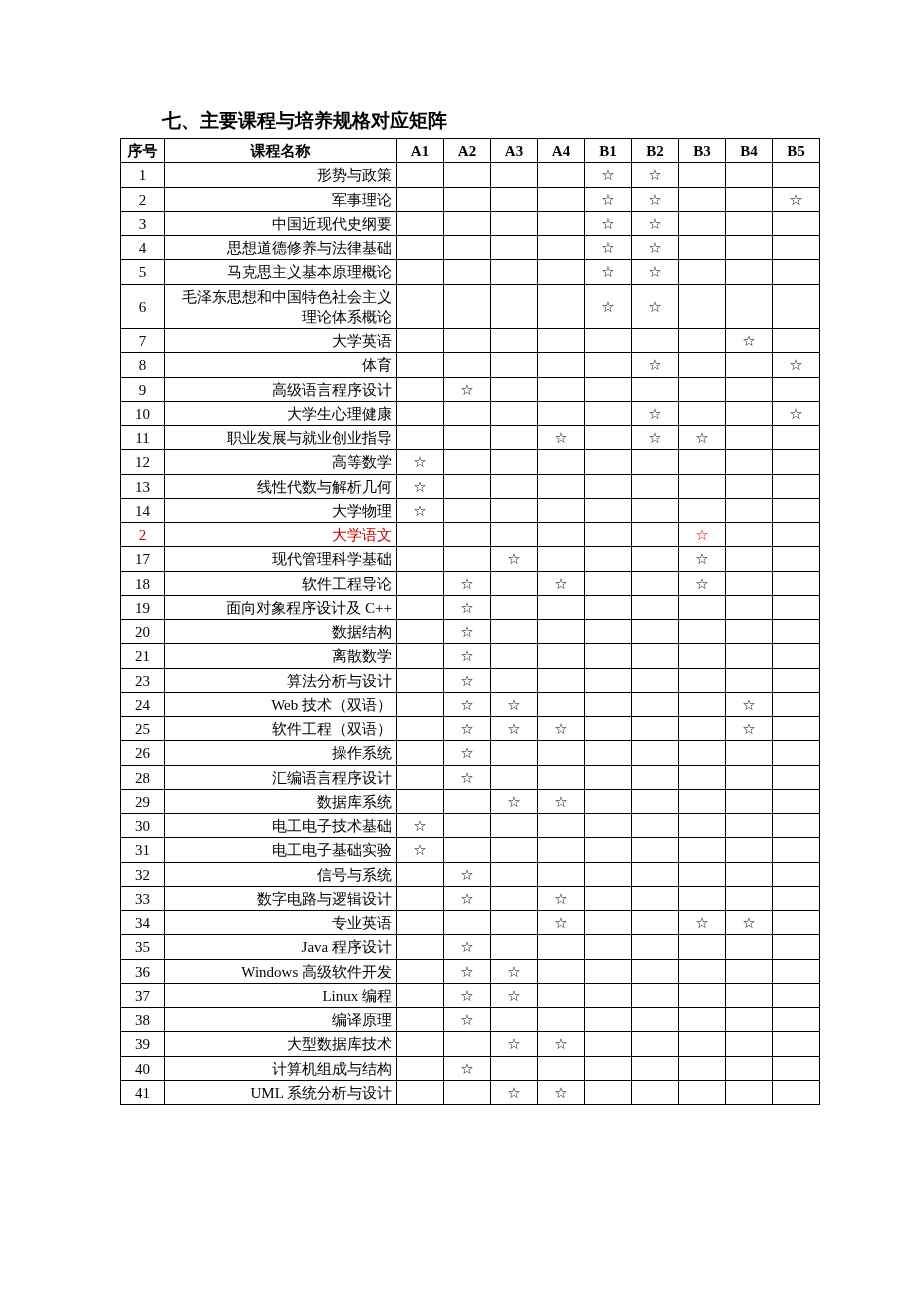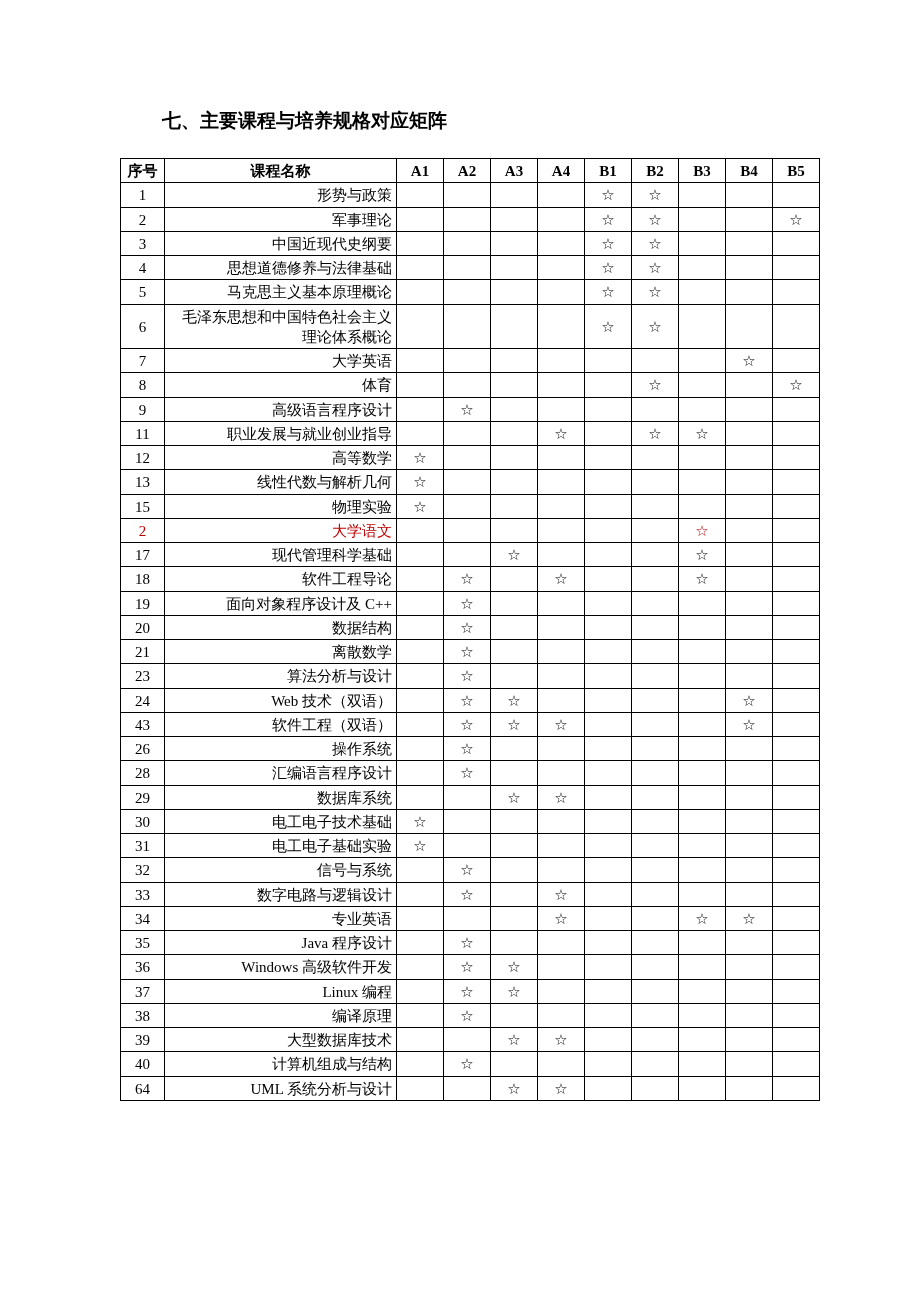--- a/index.html
+++ b/index.html
@@ -1,17 +1,17 @@
 <!DOCTYPE html>
 <html><head>
 <meta charset="utf-8">
 <style>
 body{margin:0;background:#fff;font-family:"SimSun","Songti SC",serif;font-size:15px;color:#000}
 .page{width:920px;height:1302px;padding:108px 120px 0;box-sizing:border-box}
-.title{font-family:"SimHei","Heiti SC","Microsoft YaHei",sans-serif;font-weight:700;font-size:19px;margin:0 0 24px;padding-left:42px}
+.title{font-family:"SimHei","Heiti SC","Microsoft YaHei",sans-serif;font-weight:700;font-size:19px;margin:0 0 4px;padding-left:42px}
 table{border-collapse:collapse;table-layout:fixed;width:100%}
 th,td{border:1px solid #000;line-height:1.35;vertical-align:middle;padding:2px 0 1px}
 th{font-family:"Times New Roman","SimHei",sans-serif;font-weight:700;text-align:center;font-size:15px}
 th:nth-child(2){font-family:"SimHei","Heiti SC",sans-serif}
 col.n{width:44px}col.name{width:232px}col.m{width:47px}
 td.n{font-family:"Times New Roman",serif;text-align:center}
 td.name{padding:2px 4px 1px 6px;text-align:right;word-break:break-all}
 td.m{text-align:center;font-size:15px}
 .red .n,.red .name,.red .m{color:#c00000}
 </style>
@@ -161,20 +161,33 @@
           <td class="m">☆</td>
           <td class="m"></td>
           <td class="m"></td>
           <td class="m"></td>
           <td class="m"></td>
           <td class="m"></td>
           <td class="m"></td>
           <td class="m"></td>
         </tr>
         <tr>
+          <td class="n">10</td>
+          <td class="name">大学生心理健康</td>
+          <td class="m"></td>
+          <td class="m"></td>
+          <td class="m"></td>
+          <td class="m"></td>
+          <td class="m"></td>
+          <td class="m">☆</td>
+          <td class="m"></td>
+          <td class="m"></td>
+          <td class="m">☆</td>
+        </tr>
+        <tr>
           <td class="n">11</td>
           <td class="name">职业发展与就业创业指导</td>
           <td class="m"></td>
           <td class="m"></td>
           <td class="m"></td>
           <td class="m">☆</td>
           <td class="m"></td>
           <td class="m">☆</td>
           <td class="m">☆</td>
           <td class="m"></td>
@@ -200,22 +213,22 @@
           <td class="m"></td>
           <td class="m"></td>
           <td class="m"></td>
           <td class="m"></td>
           <td class="m"></td>
           <td class="m"></td>
           <td class="m"></td>
           <td class="m"></td>
         </tr>
         <tr>
-          <td class="n">15</td>
-          <td class="name">物理实验</td>
+          <td class="n">14</td>
+          <td class="name">大学物理</td>
           <td class="m">☆</td>
           <td class="m"></td>
           <td class="m"></td>
           <td class="m"></td>
           <td class="m"></td>
           <td class="m"></td>
           <td class="m"></td>
           <td class="m"></td>
           <td class="m"></td>
         </tr>
@@ -317,21 +330,21 @@
           <td class="m">☆</td>
           <td class="m">☆</td>
           <td class="m"></td>
           <td class="m"></td>
           <td class="m"></td>
           <td class="m"></td>
           <td class="m">☆</td>
           <td class="m"></td>
         </tr>
         <tr>
-          <td class="n">43</td>
+          <td class="n">25</td>
           <td class="name">软件工程（双语）</td>
           <td class="m"></td>
           <td class="m">☆</td>
           <td class="m">☆</td>
           <td class="m">☆</td>
           <td class="m"></td>
           <td class="m"></td>
           <td class="m"></td>
           <td class="m">☆</td>
           <td class="m"></td>
@@ -512,21 +525,21 @@
           <td class="m">☆</td>
           <td class="m"></td>
           <td class="m"></td>
           <td class="m"></td>
           <td class="m"></td>
           <td class="m"></td>
           <td class="m"></td>
           <td class="m"></td>
         </tr>
         <tr>
-          <td class="n">64</td>
+          <td class="n">41</td>
           <td class="name">UML 系统分析与设计</td>
           <td class="m"></td>
           <td class="m"></td>
           <td class="m">☆</td>
           <td class="m">☆</td>
           <td class="m"></td>
           <td class="m"></td>
           <td class="m"></td>
           <td class="m"></td>
           <td class="m"></td>

